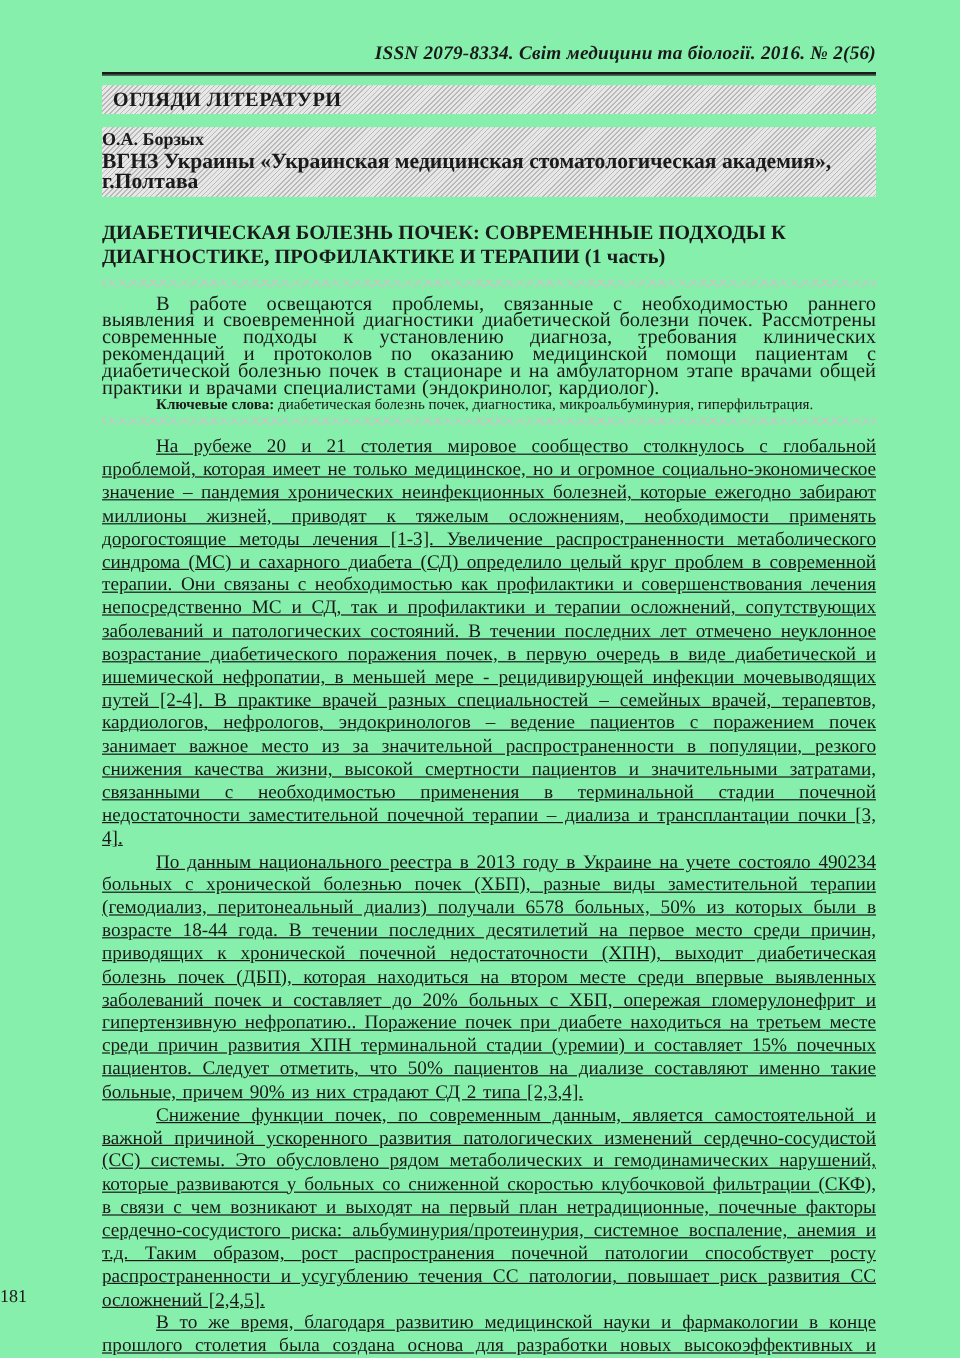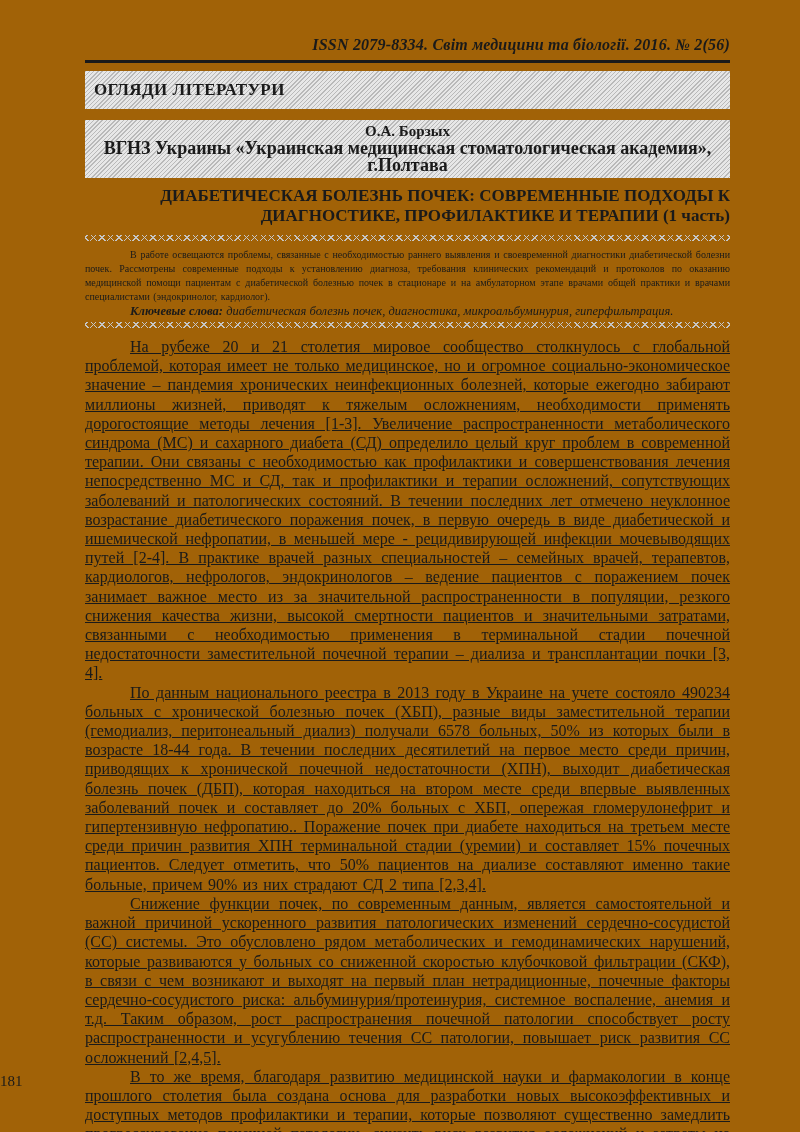--- a/index.html
+++ b/index.html
@@ -1,21 +1,21 @@
 <!DOCTYPE html>
 <html><head>
 <meta charset="utf-8">
 <style>
   * { margin: 0; padding: 0; box-sizing: border-box; }
   html, body { background: #ffffff; }
   .page {
     position: relative;
     width: 800px;
     height: 1132px;
-    background: #a16207;
+    background: #86efac;
     font-family: "Liberation Serif", "DejaVu Serif", serif;
     color: #1a1a1a;
     overflow: hidden;
   }
   .content {
     position: absolute;
     left: 85px;
     top: 36px;
     width: 645px;
   }
@@ -35,72 +35,71 @@
   }
   .hatch {
     background: repeating-linear-gradient(
       135deg,
       #b9b9b9 0px, #b9b9b9 1px,
       #e7e7e7 1px, #e7e7e7 3px
     );
   }
   .section-banner {
     margin-top: 8px;
-    height: 38px;
+    height: 24px;
     display: flex;
     justify-content: space-between;
     align-items: center;
     padding: 0 10px 0 9px;
     font-size: 17px;
     font-weight: bold;
     letter-spacing: 0.4px;
   }
   .udc {
     margin-top: 11px;
     font-size: 15px;
     font-weight: bold;
     line-height: 18px;
   }
   .author-block {
     margin-top: 11px;
-    text-align: center;
+    text-align: left;
     padding: 3px 0 4px 0;
     font-weight: bold;
   }
   .author-name { font-size: 15px; line-height: 17px; }
   .author-affiliation { font-size: 18px; line-height: 17px; }
   .article-title {
-    margin-top: 8px;
-    text-align: right;
+    margin-top: 20px;
+    text-align: left;
     font-size: 17px;
     font-weight: bold;
     line-height: 20px;
   }
   .zigzag {
     height: 6px;
     background:
       repeating-linear-gradient(45deg,  transparent 0 2px, #c6c6c6 2px 3px, transparent 3px 6px),
       repeating-linear-gradient(-45deg, transparent 0 2px, #c6c6c6 2px 3px, transparent 3px 6px);
   }
   .zz-top { margin-top: 9px; }
   .zz-bottom { margin-top: 4px; }
   .abstract-text {
     margin-top: 7px;
-    font-size: 10px;
+    font-size: 17px;
     line-height: 14px;
     text-align: justify;
     text-indent: 45px;
     word-spacing: 1px;
   }
   .keywords-line {
     font-size: 12.5px;
     line-height: 14px;
     text-align: justify;
     text-indent: 45px;
-    font-style: italic;
   }
   .keywords-label { font-weight: bold; }
   .body-text {
     margin-top: 9px;
     font-size: 16px;
     line-height: 19.2px;
     text-align: justify;
     word-spacing: 1.5px;
   }
   .body-text p { text-indent: 45px; text-decoration: underline; }

